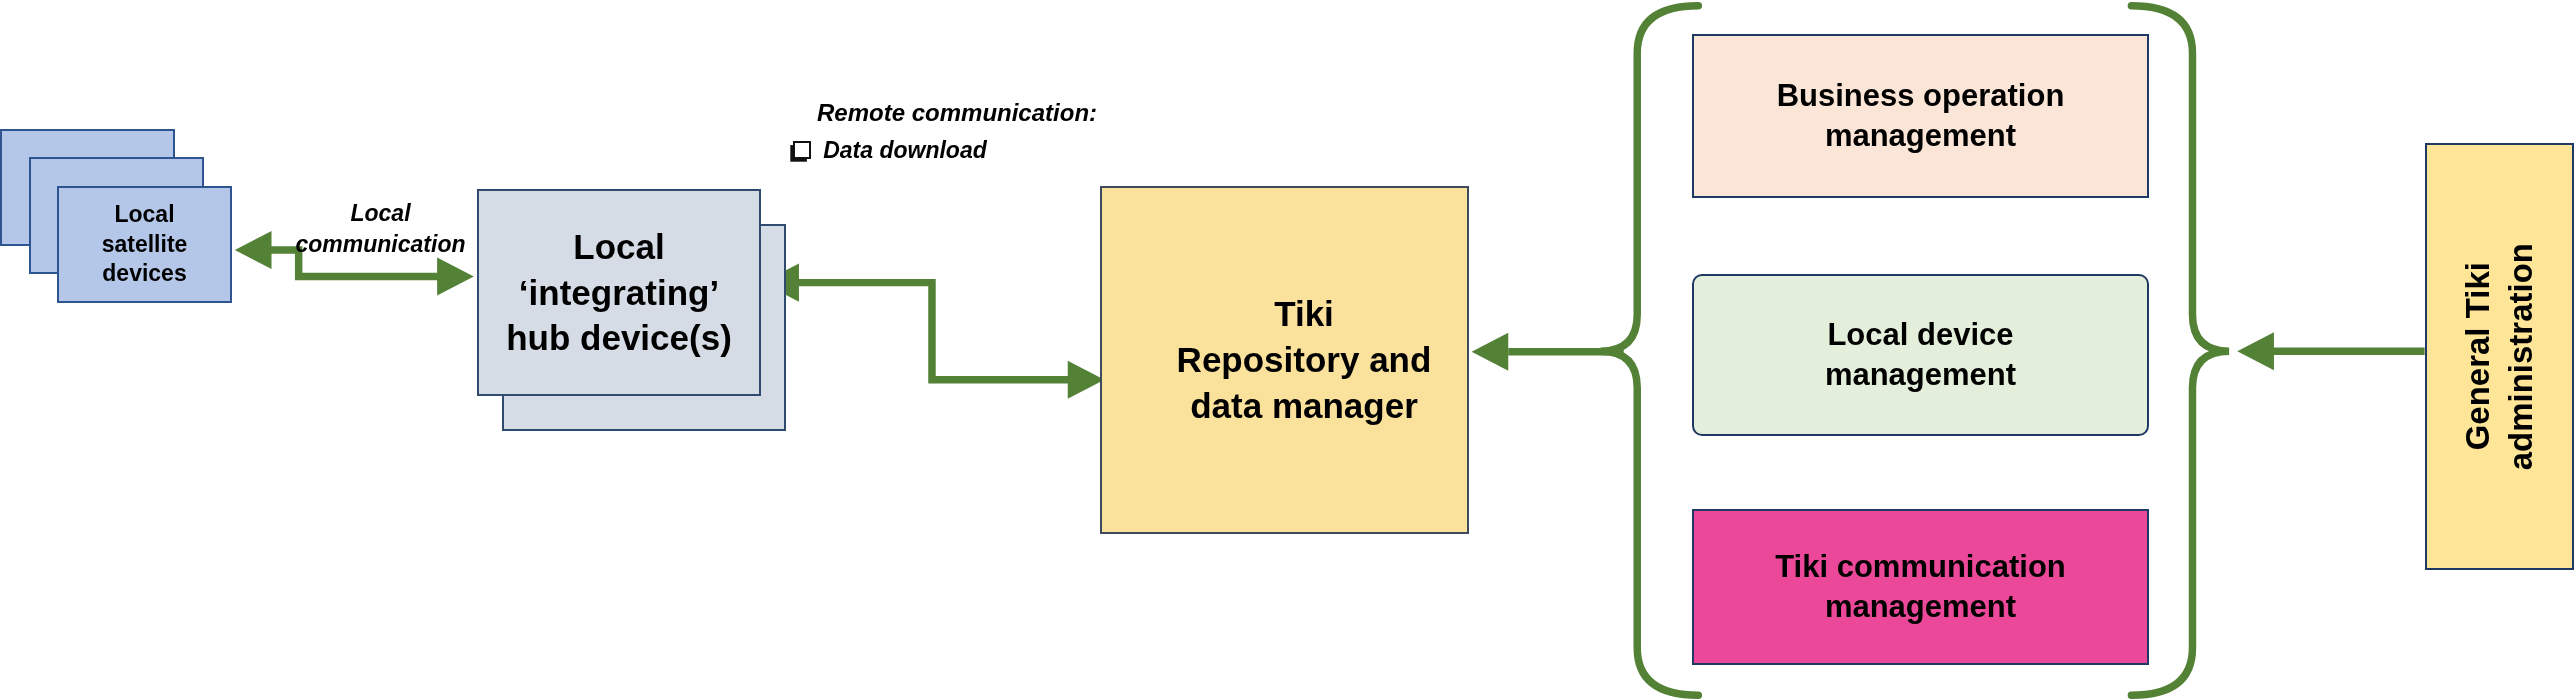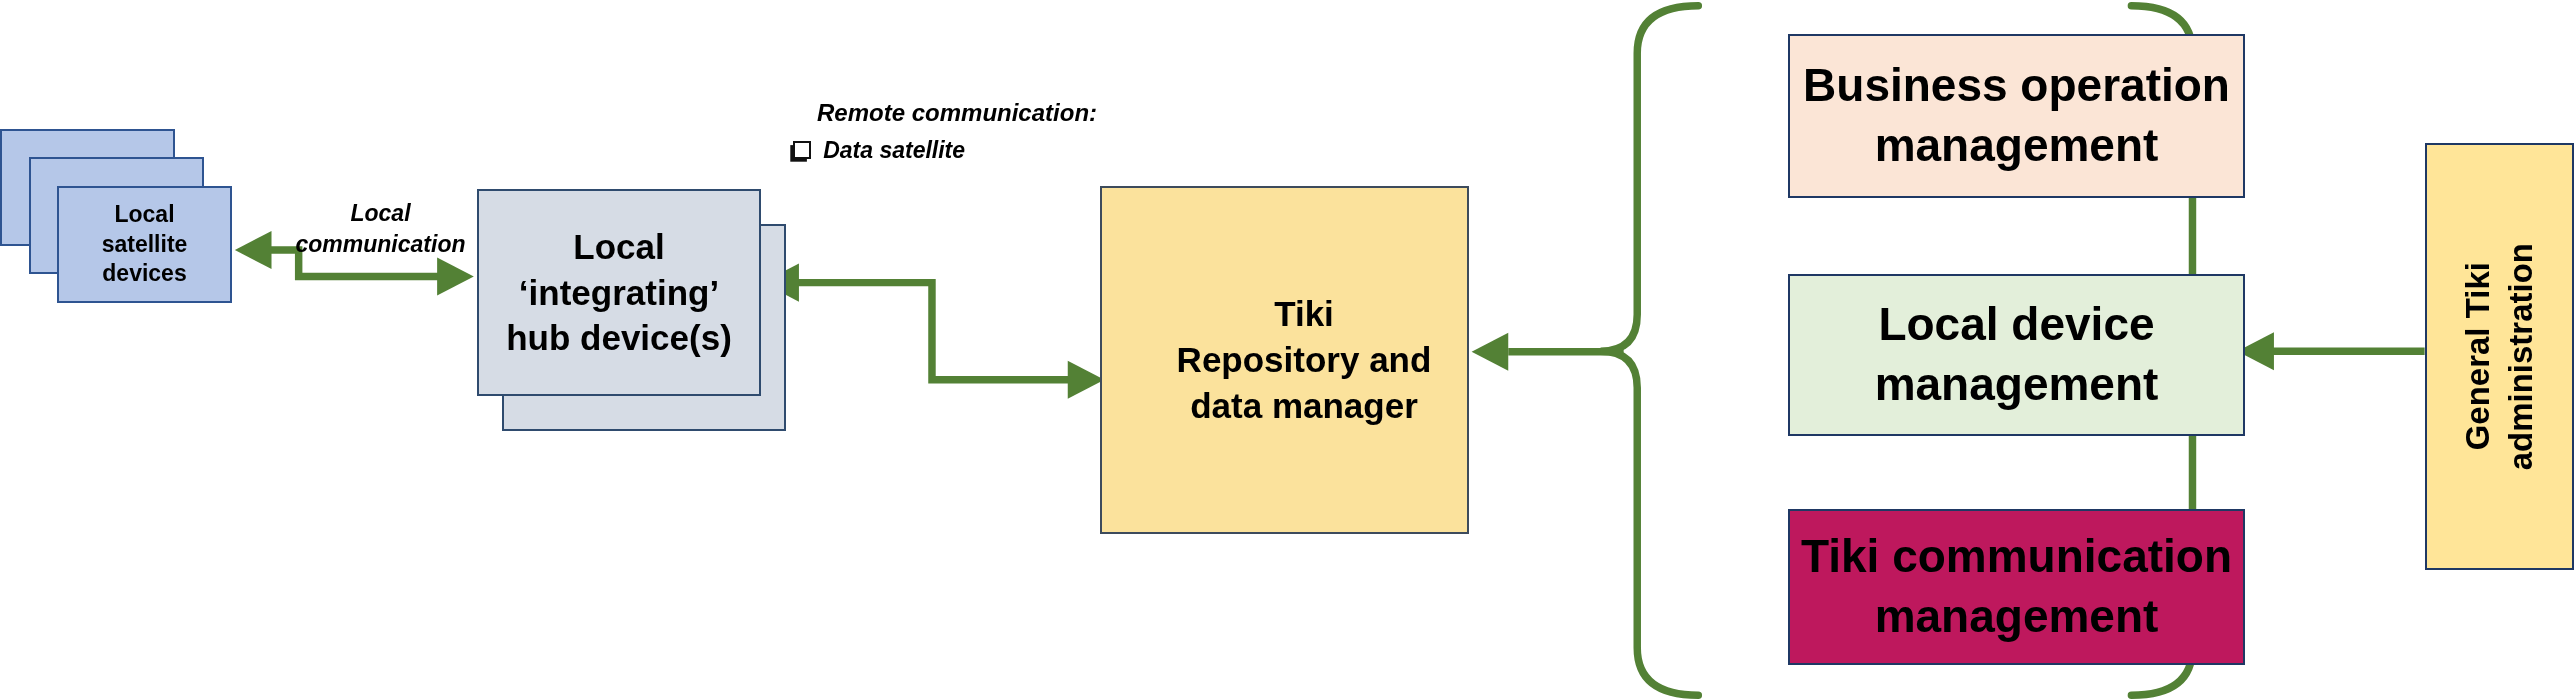--- a/index.html
+++ b/index.html
@@ -36,24 +36,24 @@
   .hub-shadow{left:502px;top:224px;}
   .hub-front{left:477px;top:189px;display:flex;align-items:center;justify-content:center;
     text-align:center;font-weight:700;font-size:35px;line-height:1.3;white-space:pre-line;}
   
   .repo{
     left:1100px;top:186px;width:369px;height:348px;
     background:#fbe29c;border:2.7px solid #3d4b5c;
     font-size:35px;line-height:1.32;padding-left:39px;
   }
   
-  .mgr{left:1788px;width:457px;border:2.7px solid #1f3864;font-size:46px;line-height:1.3;}
+  .mgr{left:1692px;width:457px;border:2.7px solid #1f3864;font-size:31px;line-height:1.3;}
   .mgr-business{top:34px;height:164px;background:#fbe5d6;}
-  .mgr-device{top:274px;height:162px;background:#e3efda;}
-  .mgr-comm{top:509px;height:156px;background:#be185d;}
+  .mgr-device{top:274px;height:162px;background:#e3efda;border-radius:10px;}
+  .mgr-comm{top:509px;height:156px;background:#ec4899;}
   
   .admin{
     left:2425px;top:143px;width:149px;height:427px;
     background:#ffe598;border:2.7px solid #1f3864;
   }
   .admin-label{
     writing-mode:vertical-rl;
     transform:rotate(180deg);
     white-space:pre-line;
     text-align:center;
@@ -125,21 +125,21 @@
   <div class="hub-card hub-front">
     <span>Local
 ‘integrating’
 hub device(s)</span>
   </div>
 
   <div class="remote-block">
     <div class="remote-title">Remote communication:</div>
     <div class="remote-item">
       <span class="chk"></span>
-      <span>Data satellite</span>
+      <span>Data download</span>
     </div>
   </div>
 
   <div class="node repo">
     <span>Tiki
 Repository and
 data manager</span>
   </div>
 
   <div class="node mgr mgr-business">

